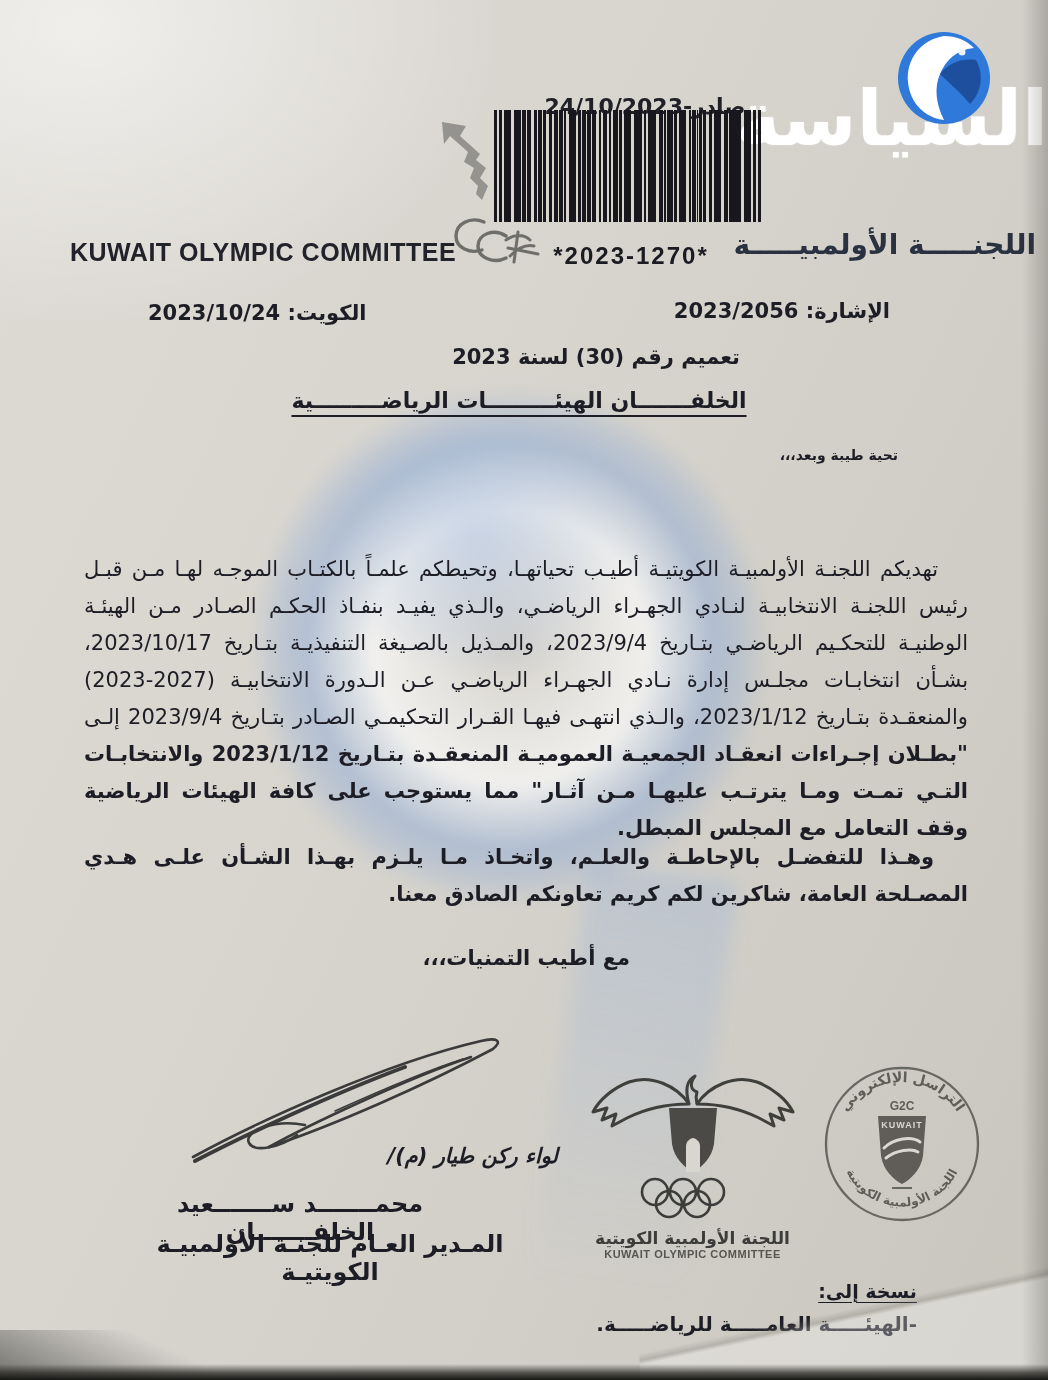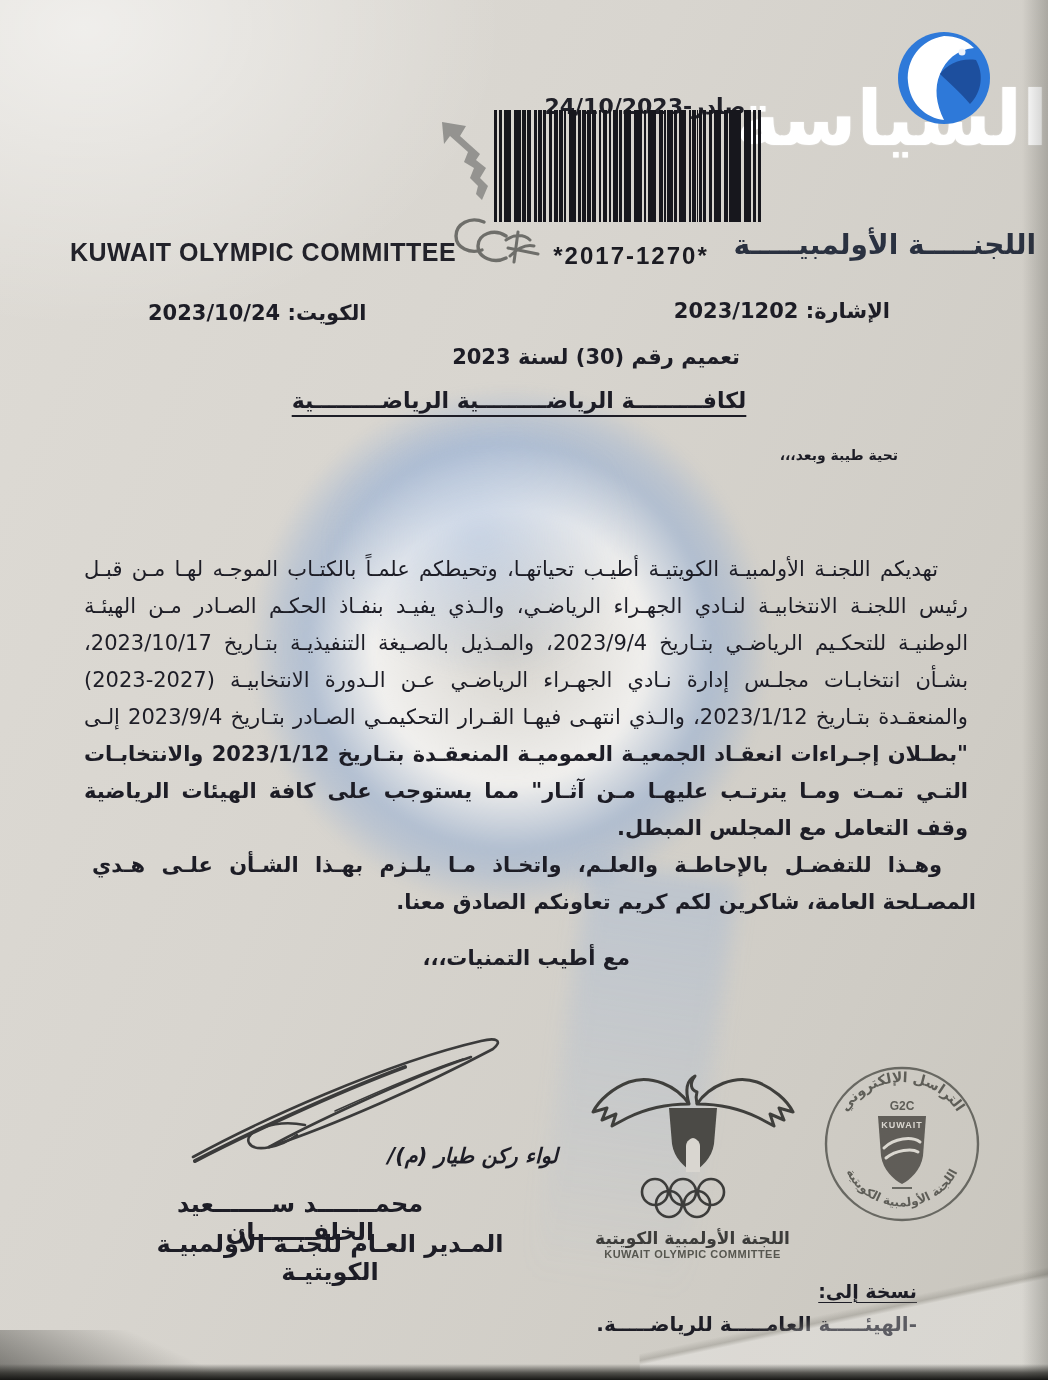--- a/index.html
+++ b/index.html
@@ -86,48 +86,48 @@
     <svg width="96" height="96" viewBox="0 0 96 96" xmlns="http://www.w3.org/2000/svg">
       <circle cx="48" cy="48" r="46" fill="#2e79d9"></circle>
       <path d="M48,6 C24,10 10,30 12,52 C14,74 30,88 48,90 C40,74 38,58 44,44 C50,30 60,20 78,18 C70,10 60,6 48,6 Z" fill="#ffffff"></path>
       <path d="M44,44 C52,34 64,28 80,30 C88,44 86,62 74,74 C62,60 52,52 44,44 Z" fill="#1d4f9e"></path>
       <circle cx="66" cy="22" r="3.5" fill="#eef3fb"></circle>
     </svg>
   </div>
 
   <div class="abs issued rtl b">صادر-24/10/2023</div>
   <div class="abs barcode"></div>
-  <div class="abs barcode-value b" dir="ltr">*2017-1270*</div>
+  <div class="abs barcode-value b" dir="ltr">*2023-1270*</div>
 
   <div class="abs" style="left:436px;top:116px;width:70px;height:96px;">
     <svg width="70" height="96" viewBox="0 0 70 96" xmlns="http://www.w3.org/2000/svg">
       <path d="M6,6 L30,10 L24,20 L44,38 L40,44 L50,52 L44,62 L52,70 L46,84 L40,78 L42,70 L34,62 L38,52 L28,46 L32,36 L14,20 L8,28 Z" fill="#8c8c88" opacity=".9"></path>
     </svg>
   </div>
   <div class="abs" style="left:448px;top:214px;width:96px;height:60px;">
     <svg width="96" height="60" viewBox="0 0 96 60" xmlns="http://www.w3.org/2000/svg">
       <path d="M36,8 C22,2 8,10 8,22 C8,34 22,40 34,36" fill="none" stroke="#6e6e6a" stroke-width="3.4" stroke-linecap="round"></path>
       <path d="M58,22 C46,14 30,20 30,32 C30,44 46,50 58,44" fill="none" stroke="#6e6e6a" stroke-width="3.4" stroke-linecap="round"></path>
       <path d="M58,26 C66,20 76,20 82,26 M62,42 C70,34 78,30 86,32 M70,18 L66,48 M60,34 L90,40" fill="none" stroke="#6e6e6a" stroke-width="3" stroke-linecap="round"></path>
     </svg>
   </div>
 
   <div class="abs org-ar rtl b">اللجنـــــة الأولمبيـــــة</div>
   <div class="abs org-en b">KUWAIT OLYMPIC COMMITTEE</div>
 
-  <div class="abs ref rtl b">الإشارة: 2023/1202</div>
+  <div class="abs ref rtl b">الإشارة: 2023/2056</div>
   <div class="abs city-date rtl b">الكويت: 2023/10/24</div>
 
   <div class="abs subj1 rtl b">تعميم رقم (30) لسنة 2023</div>
-  <div class="abs subj2 rtl b">لكافـــــــــة الرياضـــــــــية الرياضـــــــــية</div>
+  <div class="abs subj2 rtl b">الخلفـــــــان الهيئـــــــــات الرياضـــــــــية</div>
 
   <div class="abs greeting rtl b">تحية طيبة وبعد،،،</div>
 
   <p class="abs body-p1 rtl" dir="rtl" style="margin:0"><span>تهديكم اللجنـة الأولمبيـة الكويتيـة أطيـب تحياتهـا، وتحيطكم علمـاً بالكتـاب الموجـه لهـا مـن قبـل رئيس اللجنـة الانتخابيـة لنـادي الجهـراء الرياضـي، والـذي يفيـد بنفـاذ الحكـم الصـادر مـن الهيئـة الوطنيـة للتحكـيم الرياضـي بتـاريخ 2023/9/4، والمـذيل بالصـيغة التنفيذيـة بتـاريخ 2023/10/17، بشـأن انتخابـات مجلـس إدارة نـادي الجهـراء الرياضـي عـن الـدورة الانتخابيـة (2027-2023) والمنعقـدة بتـاريخ 2023/1/12، والـذي انتهـى فيهـا القـرار التحكيمـي الصـادر بتـاريخ 2023/9/4 إلـى </span><span class="b">"بطـلان إجـراءات انعقـاد الجمعيـة العموميـة المنعقـدة بتـاريخ 2023/1/12 والانتخابـات التـي تمـت ومـا يترتـب عليهـا مـن آثـار" مما يستوجب على كافة الهيئات الرياضية وقف التعامل مع المجلس المبطل.</span></p>
-  <p class="abs body-p2 rtl b" dir="rtl" style="margin:8px">وهـذا للتفضـل بالإحاطـة والعلـم، واتخـاذ مـا يلـزم بهـذا الشـأن علـى هـدي المصـلحة العامة، شاكرين لكم كريم تعاونكم الصادق معنا.</p>
+  <p class="abs body-p2 rtl b" dir="rtl" style="margin:0">وهـذا للتفضـل بالإحاطـة والعلـم، واتخـاذ مـا يلـزم بهـذا الشـأن علـى هـدي المصـلحة العامة، شاكرين لكم كريم تعاونكم الصادق معنا.</p>
   <div class="abs closing rtl b">مع أطيب التمنيات،،،</div>
 
   <div class="abs sig-draw">
     <svg width="330" height="150" viewBox="0 0 330 150" xmlns="http://www.w3.org/2000/svg">
       <g fill="none" stroke="#3b3b3b" stroke-width="2.6" stroke-linecap="round">
         <path d="M8,142 C70,108 200,48 296,26 C312,22 318,26 308,34 C240,70 150,110 84,132"></path>
         <path d="M84,132 C120,112 220,64 286,42"></path>
         <path d="M120,110 C90,104 58,116 64,128 C70,138 96,132 112,120"></path>
         <path d="M10,146 C60,120 150,78 220,52" stroke-width="4"></path>
         <path d="M150,96 C190,78 240,56 278,44" stroke-width="1.6"></path>

